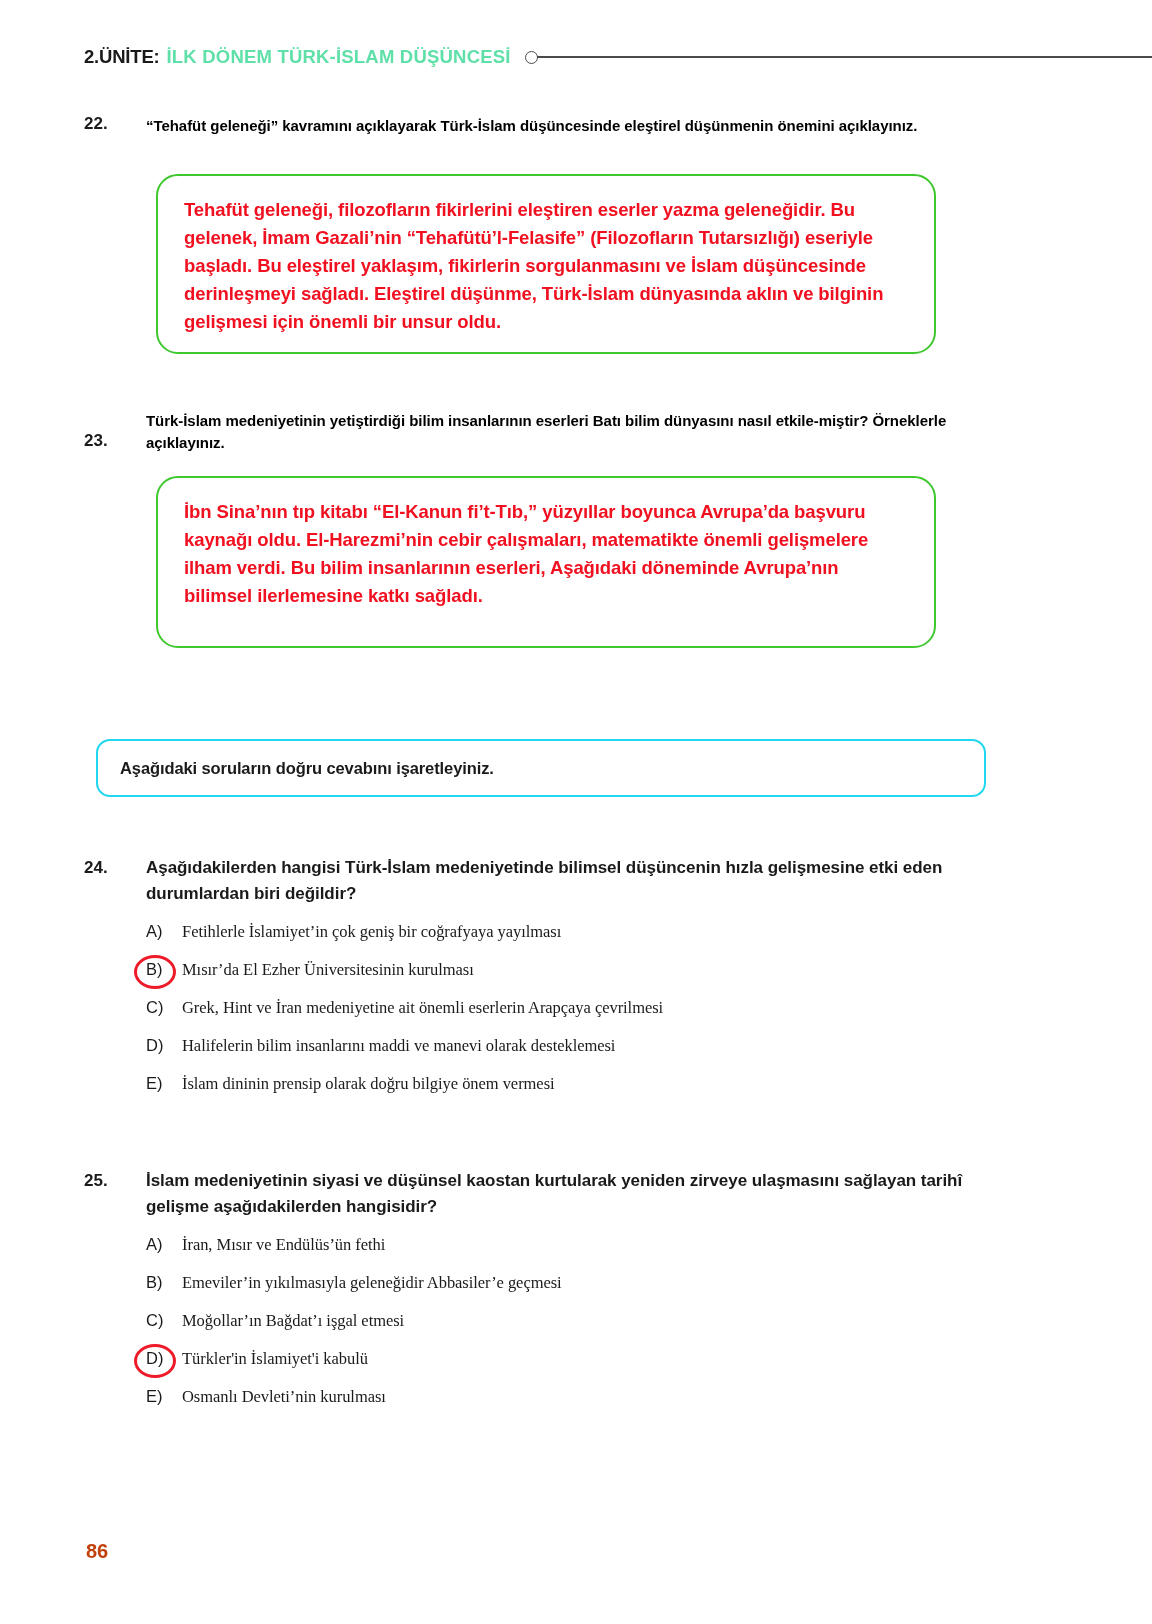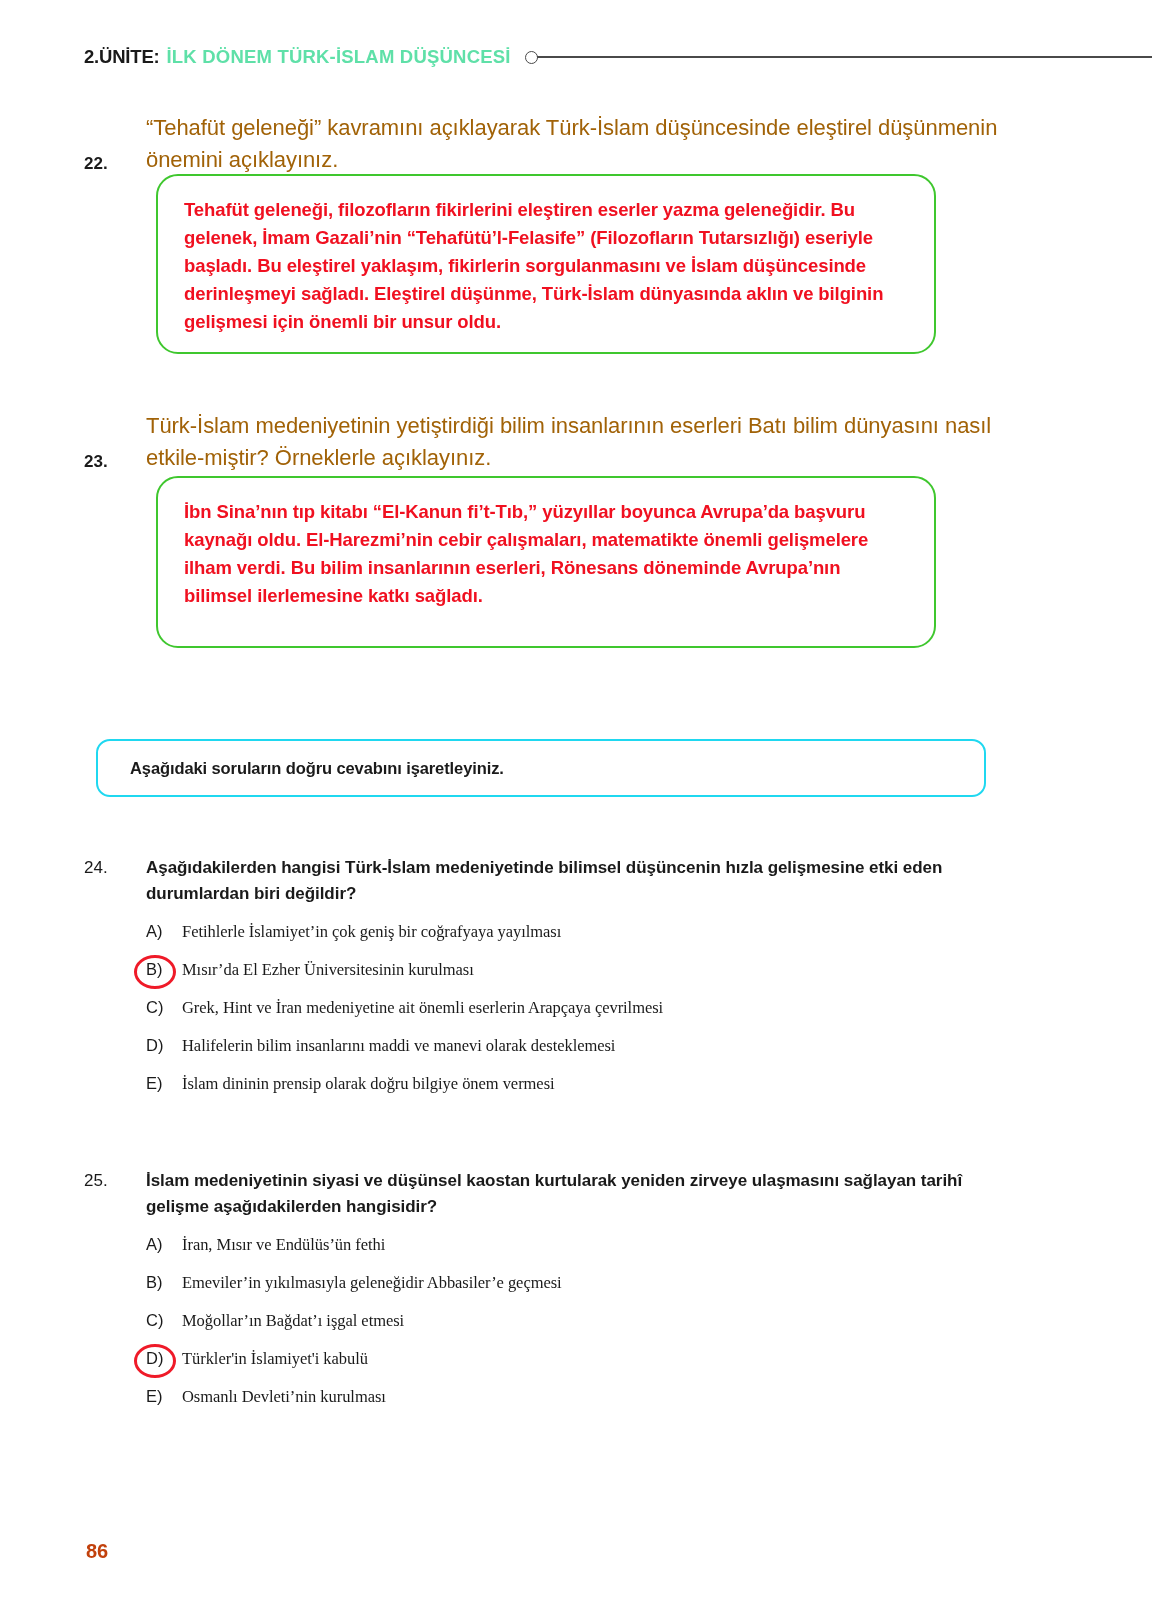--- a/index.html
+++ b/index.html
@@ -78,23 +78,23 @@
   .q-num {
     width: 62px;
     flex: 0 0 62px;
     font-size: 17px;
     font-weight: bold;
     color: #1a1a1a;
     line-height: 1.47;
   }
   .q-text {
     flex: 1 1 auto;
-    font-size: 22px;
-    font-weight: normal;
-    color: #a16207;
+    font-size: 15px;
+    font-weight: bold;
+    color: #000000;
     line-height: 1.47;
     letter-spacing: -0.05px;
   }
 
   
   .answer-box {
     position: absolute;
     border: 2.6px solid #3fc72e;
     border-radius: 22px;
     box-sizing: border-box;
@@ -114,21 +114,21 @@
     position: absolute;
     left: 96px;
     top: 739px;
     width: 890px;
     height: 58px;
     border: 2.4px solid #1fd8f0;
     border-radius: 14px;
     box-sizing: border-box;
     display: flex;
     align-items: center;
-    padding-left: 32px;
+    padding-left: 22px;
     background: #ffffff;
   }
   .instruction-text {
     font-size: 16.5px;
     font-weight: bold;
     color: #1a1a1a;
     letter-spacing: -0.1px;
   }
 
   
@@ -138,21 +138,21 @@
     width: 940px;
   }
   .mc-stem {
     display: flex;
     align-items: flex-start;
   }
   .mc-num {
     width: 62px;
     flex: 0 0 62px;
     font-size: 17px;
-    font-weight: normal;
+    font-weight: bold;
     line-height: 1.5;
   }
   .mc-stem-text {
     flex: 1 1 auto;
     font-size: 17px;
     font-weight: bold;
     line-height: 1.5;
     letter-spacing: -0.05px;
   }
   .mc-options {
@@ -228,21 +228,21 @@
   </div>
 
   <div class="question-block" style="top:410px;">
     <div class="q-row">
       <div class="q-num">23.</div>
       <div class="q-text">Türk-İslam medeniyetinin yetiştirdiği bilim insanlarının eserleri Batı bilim dünyasını nasıl etkile-miştir? Örneklerle açıklayınız.</div>
     </div>
   </div>
 
   <div class="answer-box" style="left:156px; top:476px; width:780px; height:172px;">
-    <div class="answer-text">İbn Sina’nın tıp kitabı “El-Kanun fi’t-Tıb,” yüzyıllar boyunca Avrupa’da başvuru kaynağı oldu. El-Harezmi’nin cebir çalışmaları, matematikte önemli gelişmelere ilham verdi. Bu bilim insanlarının eserleri, Rönesans döneminde Avrupa’nın bilimsel ilerlemesine katkı sağladı.</div>
+    <div class="answer-text">İbn Sina’nın tıp kitabı “El-Kanun fi’t-Tıb,” yüzyıllar boyunca Avrupa’da başvuru kaynağı oldu. El-Harezmi’nin cebir çalışmaları, matematikte önemli gelişmelere ilham verdi. Bu bilim insanlarının eserleri, Aşağıdaki döneminde Avrupa’nın bilimsel ilerlemesine katkı sağladı.</div>
   </div>
 
   <div class="instruction-box">
     <span class="instruction-text">Aşağıdaki soruların doğru cevabını işaretleyiniz.</span>
   </div>
 
   <div class="mc-block" style="top:855px;">
     <div class="mc-stem">
       <div class="mc-num">24.</div>
       <div class="mc-stem-text"><span>Aşağıdakilerden hangisi Türk-İslam medeniyetinde bilimsel düşüncenin hızla gelişmesine etki eden durumlardan biri </span><span class="u">değildir</span><span>?</span></div>

